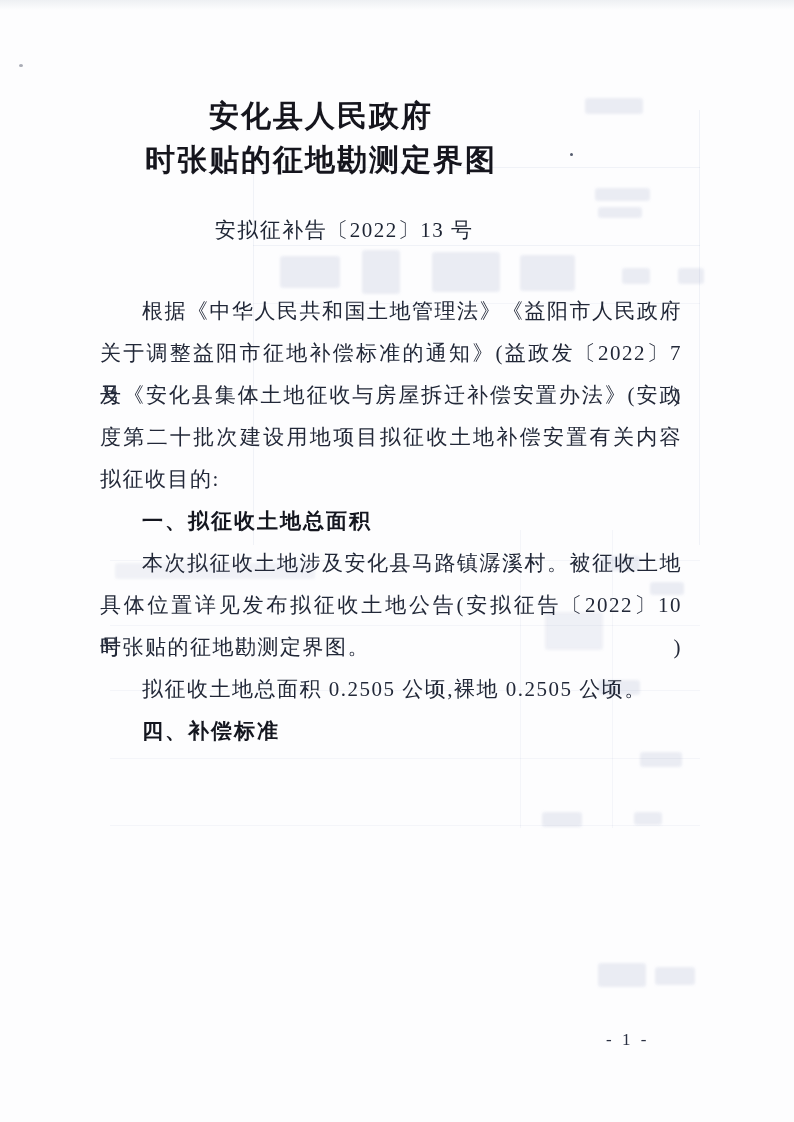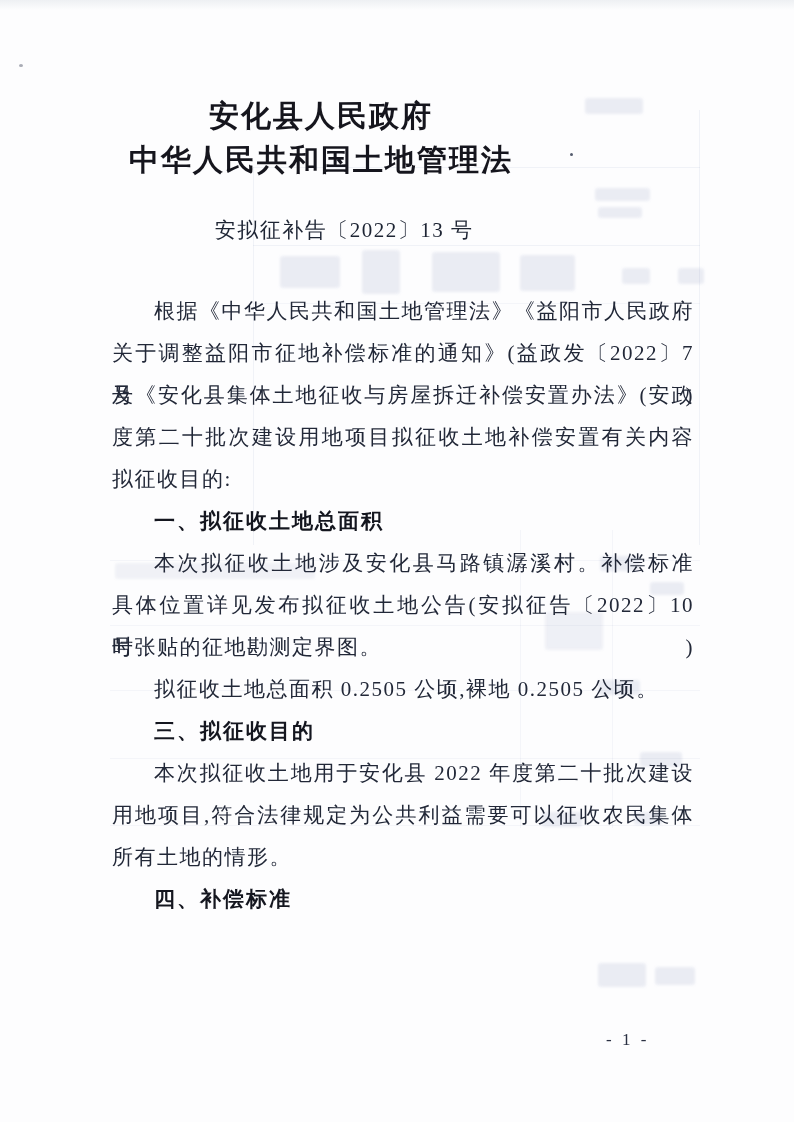--- a/index.html
+++ b/index.html
@@ -37,21 +37,21 @@
     color: #15151d;
   }
   .doc-number {
     position: absolute; top: 216px; left: 0; width: 688px;
     text-align: center;
     font-size: 21px;
     letter-spacing: 1.5px;
     color: #1d2433;
   }
   .body-block {
-    position: absolute; left: 112px; top: 290px; width: 582px;
+    position: absolute; left: 100px; top: 290px; width: 582px;
     font-size: 21px;
     letter-spacing: 1.5px;
     color: #222838;
   }
   .bl {
     height: 42px;
     line-height: 42px;
     white-space: nowrap;
     text-align: justify;
   }
@@ -113,51 +113,45 @@
   <div class="artifact bt-blob" style="left:598px; top:680px; width:42px; height:15px;"></div>
   <div class="artifact bt-blob" style="left:640px; top:752px; width:42px; height:15px;"></div>
   <div class="artifact bt-blob" style="left:542px; top:812px; width:40px; height:15px;"></div>
   <div class="artifact bt-blob" style="left:634px; top:812px; width:28px; height:13px;"></div>
   <div class="artifact bt-blob" style="left:598px; top:963px; width:48px; height:24px;"></div>
   <div class="artifact bt-blob" style="left:655px; top:967px; width:40px; height:18px;"></div>
 </div>
 
 <div class="title-block">
   <div>安化县人民政府</div>
-  <div>中华人民共和国土地管理法</div>
+  <div>时张贴的征地勘测定界图</div>
 </div>
 
 <div class="doc-number">安拟征补告〔2022〕13 号</div>
 
 <div class="body-block">
 
   <div>
     <div class="bl j ind">根据《中华人民共和国土地管理法》《益阳市人民政府</div>
     <div class="bl j">关于调整益阳市征地补偿标准的通知》(益政发〔2022〕7 号)</div>
     <div class="bl j">及《安化县集体土地征收与房屋拆迁补偿安置办法》(安政</div>
     <div class="bl j">度第二十批次建设用地项目拟征收土地补偿安置有关内容</div>
     <div class="bl">拟征收目的:</div>
   </div>
 
   <div>
     <div class="heading">一、拟征收土地总面积</div>
-    <div class="bl j ind">本次拟征收土地涉及安化县马路镇潺溪村。补偿标准</div>
+    <div class="bl j ind">本次拟征收土地涉及安化县马路镇潺溪村。被征收土地</div>
     <div class="bl j">具体位置详见发布拟征收土地公告(安拟征告〔2022〕10 号)</div>
     <div class="bl">时张贴的征地勘测定界图。</div>
   </div>
 
   <div>
     <div class="bl ind">拟征收土地总面积 0.2505 公顷,裸地 0.2505 公顷。</div>
   </div>
 
-  <div>
-    <div class="heading">三、拟征收目的</div>
-    <div class="bl j ind">本次拟征收土地用于安化县 2022 年度第二十批次建设</div>
-    <div class="bl j">用地项目,符合法律规定为公共利益需要可以征收农民集体</div>
-    <div class="bl">所有土地的情形。</div>
-  </div>
 
   <div>
     <div class="heading">四、补偿标准</div>
   </div>
 </div>
 
 <div class="page-number">- 1 -</div>
 
 </body></html>

